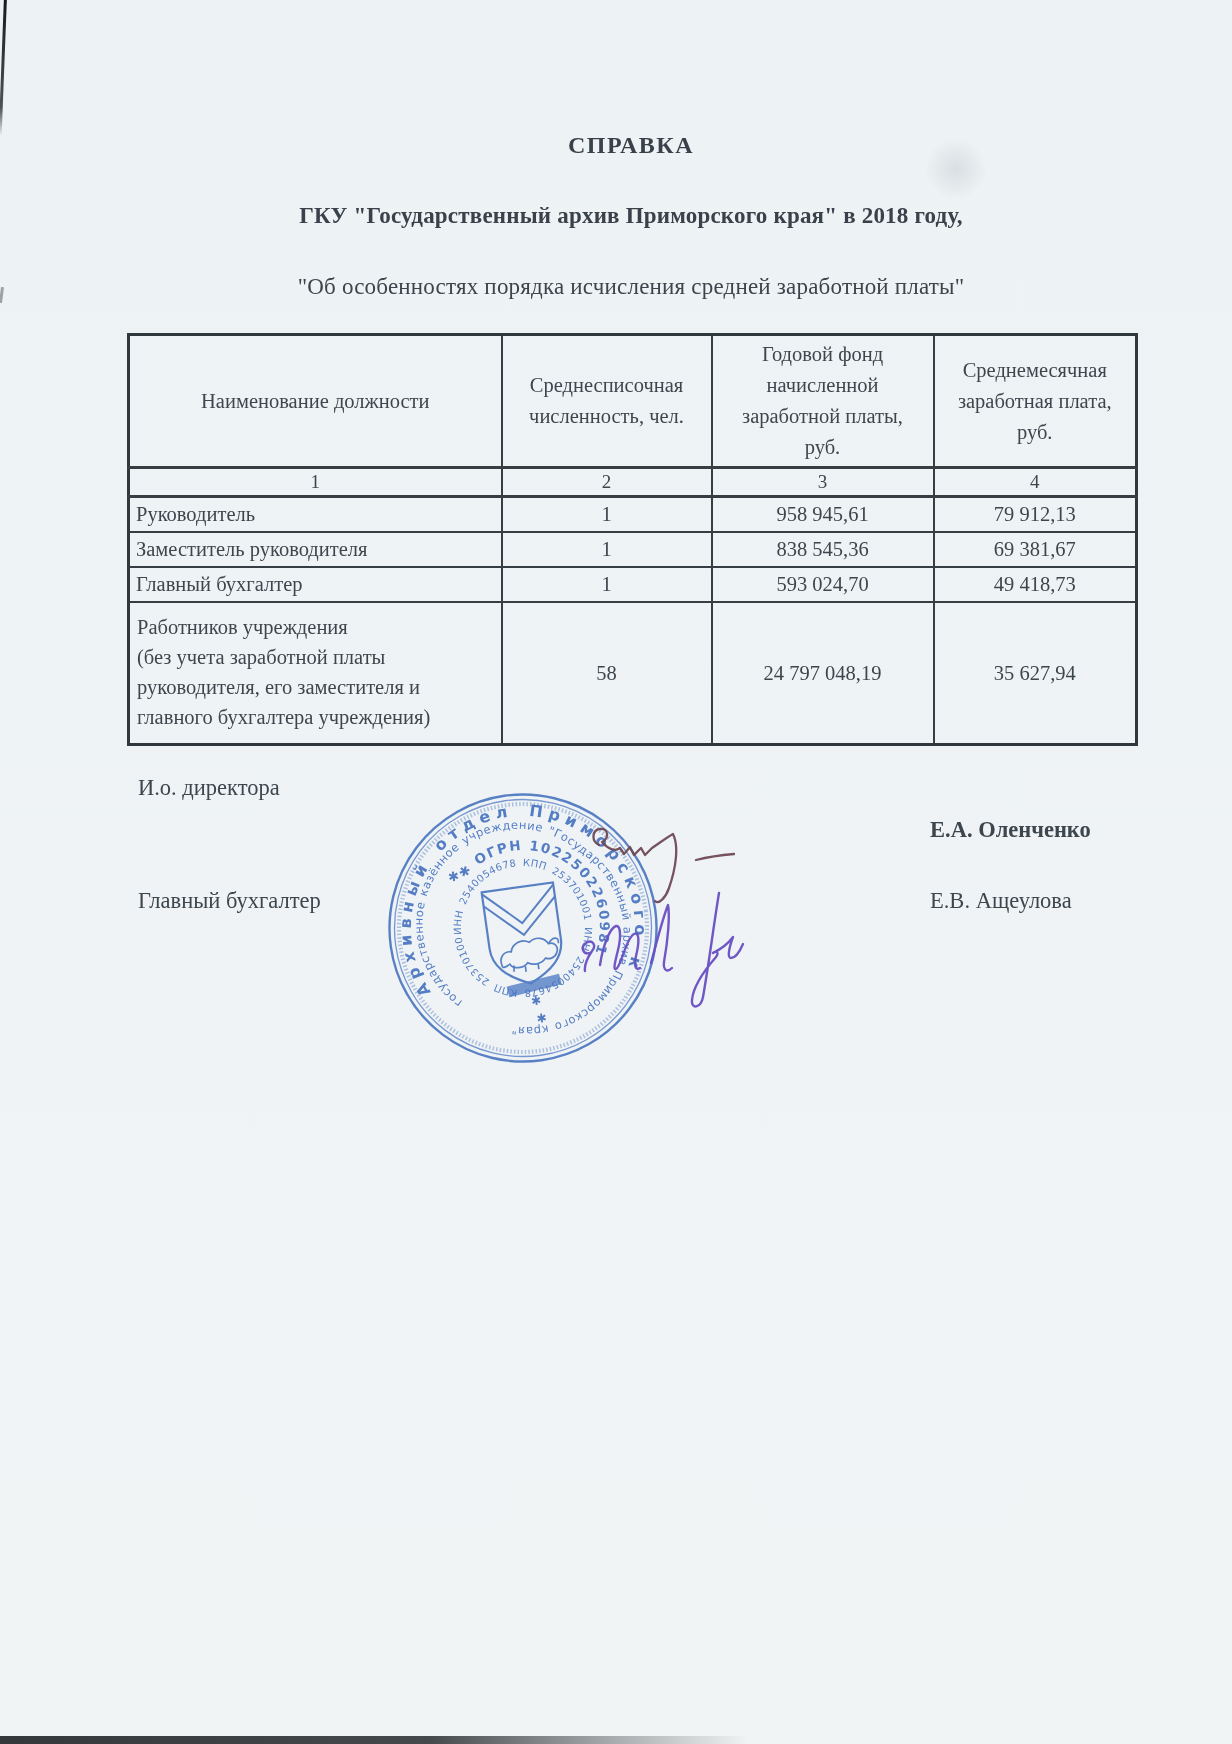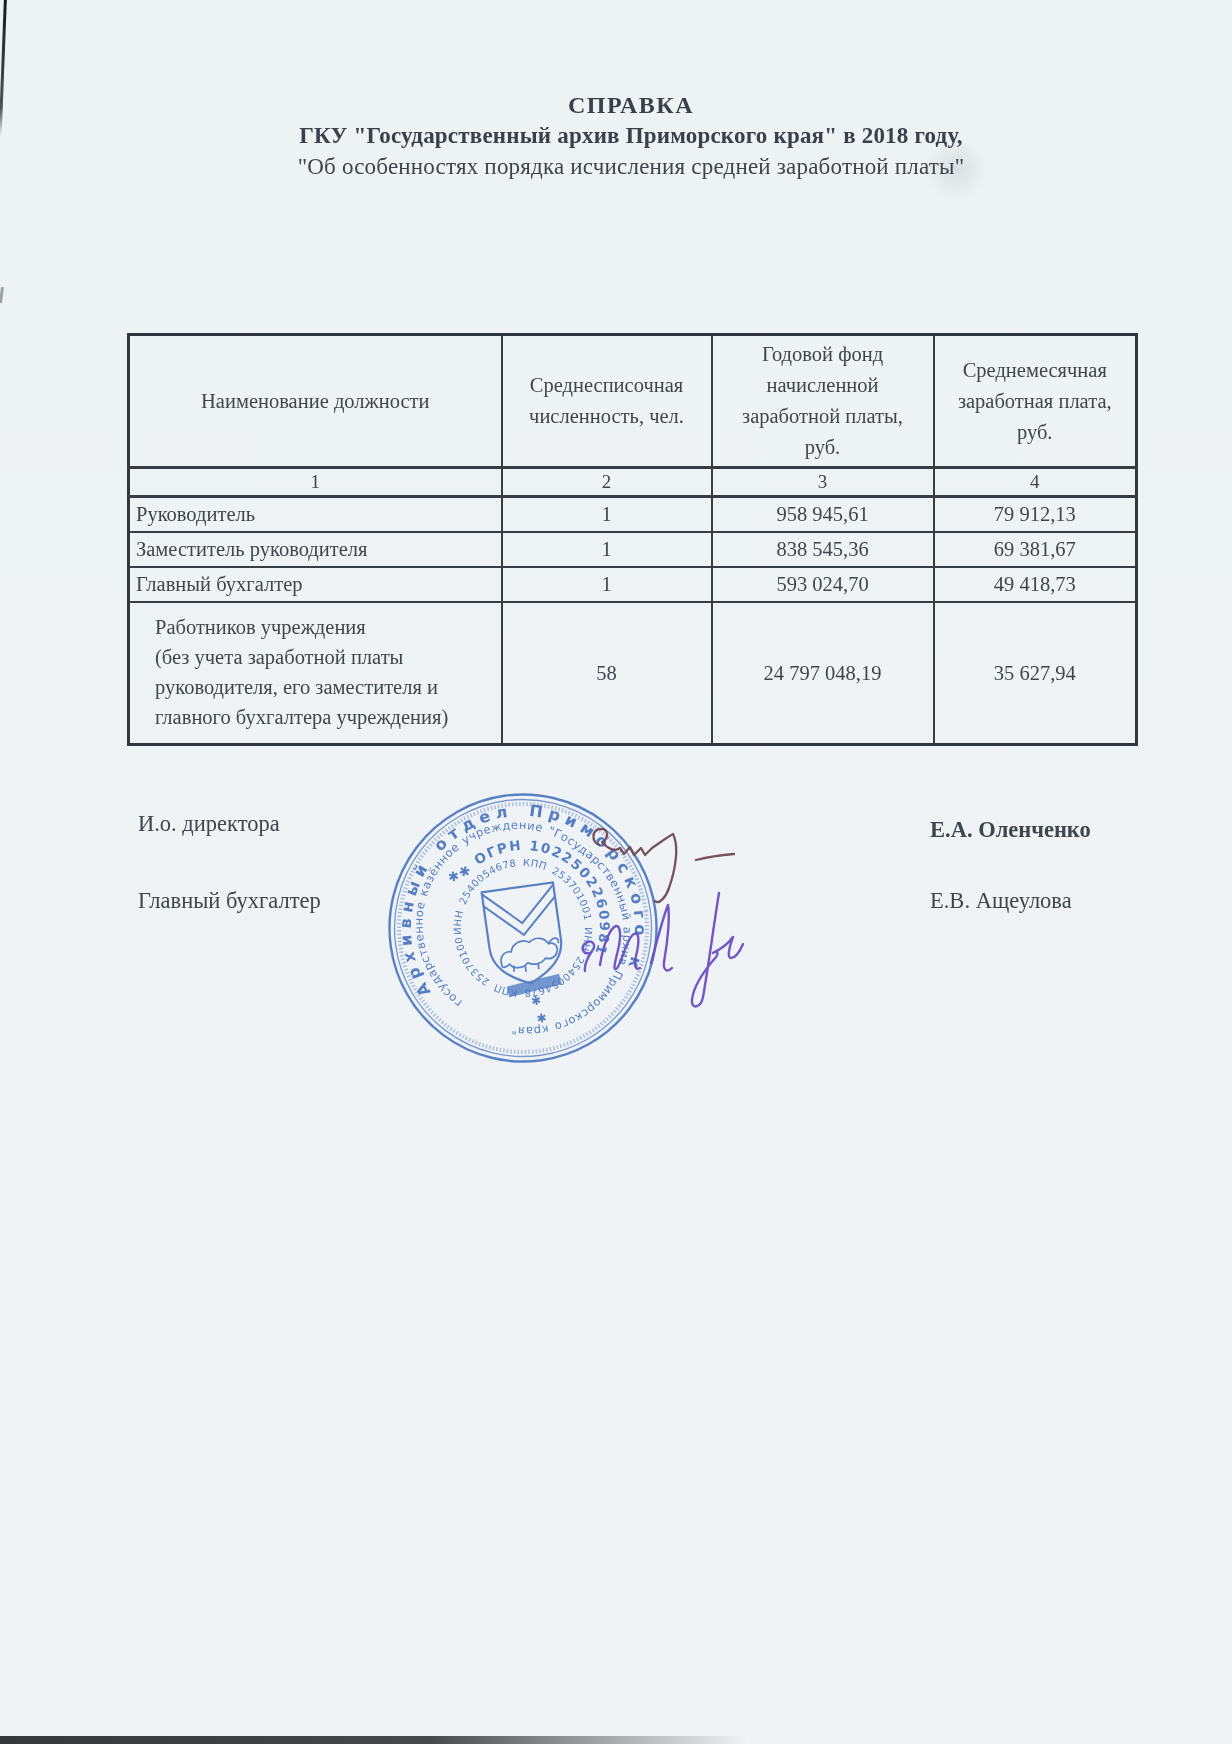--- a/index.html
+++ b/index.html
@@ -18,42 +18,42 @@
     transform:rotate(2.2deg);transform-origin:top left;}
   .edge-mark-left{position:absolute;left:0;top:287px;width:3px;height:16px;
     background:#5a6064;opacity:.55;transform:rotate(7deg);}
   .edge-strip-bottom{position:absolute;left:0;bottom:0;height:8px;width:780px;
     background:linear-gradient(to right,#34383a 0%,#45494b 55%,rgba(90,94,96,0) 96%);}
   .watermark-smudge{position:absolute;left:925px;top:138px;width:62px;height:62px;border-radius:50%;
     background:radial-gradient(circle,rgba(140,146,158,.20) 0%,rgba(140,146,158,.08) 45%,transparent 70%);}
 
   
   .title-block{position:absolute;left:30px;right:0;top:90px;text-align:center;}
-  .title-line{display:block;font-size:23px;line-height:30.8px;letter-spacing:.2px;color:#3c444c;}
+  .title-line{display:block;font-size:23px;line-height:30.8px;letter-spacing:.2px;color:#3c444c;margin-top:40px;}
   .title-line.main{font-size:24px;font-weight:bold;letter-spacing:1.5px;color:#39414a;}
   .title-line.bold{font-weight:bold;color:#39414a;}
 
   
   table.salary{position:absolute;left:127px;top:333px;width:1008px;
     border-collapse:collapse;table-layout:fixed;
     font-size:20.5px;color:#3e464d;}
   table.salary td{border:2px solid #363d43;vertical-align:middle;padding:0 6px;}
   table.salary{border:3px solid #31383d;}
   td.hdr{height:130px;text-align:center;white-space:pre-line;line-height:31px;padding:4px 10px;}
   tr.colnums td{height:26px;text-align:center;font-size:19px;line-height:20px;padding:0;
     border-top-width:3px;border-bottom-width:3px;}
   tr.datarow td{height:33px;}
   td.pos{text-align:left;padding-left:7px;border-radius:13px;}
   td.num{text-align:center;}
   tr.bigrow td{height:auto;}
-  tr.bigrow td.pos{white-space:pre-line;line-height:30px;padding:9px 8px 11px 25px;}
+  tr.bigrow td.pos{white-space:pre-line;line-height:30px;padding:9px 8px 11px 7px;}
 
   
   .sig-label{position:absolute;font-size:22.5px;color:#3d454d;}
-  .role-1{left:138px;top:811px;}
+  .role-1{left:138px;top:775px;}
   .name-1{left:930px;top:817px;font-weight:bold;}
   .role-2{left:138px;top:888px;}
   .name-2{left:930px;top:888px;}
 
   
   svg.overlay{position:absolute;left:365px;top:770px;width:395px;height:300px;}
   .stamp-sans{font-family:"DejaVu Sans","Liberation Sans",sans-serif;}
 </style>
 </head>
 <body>

